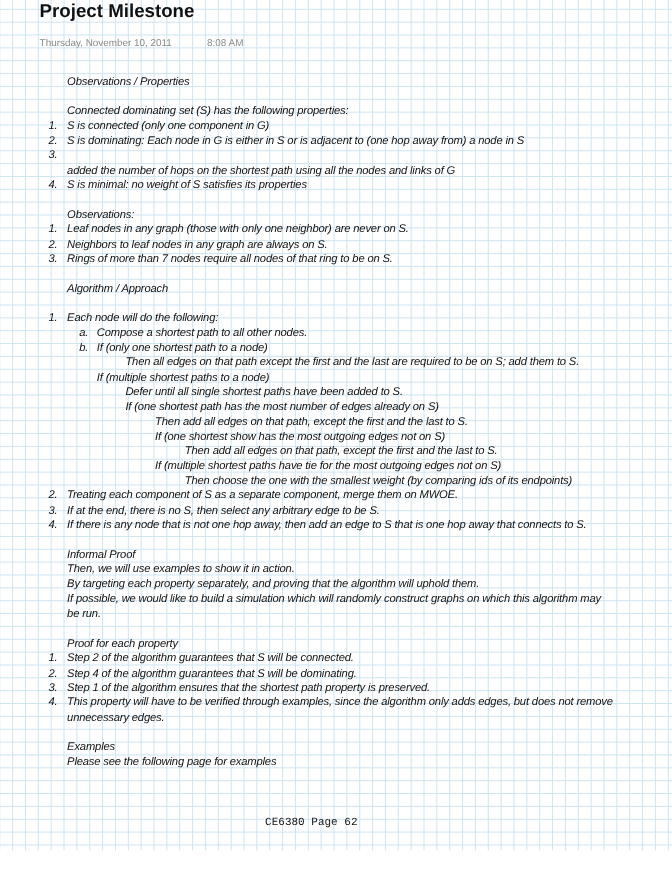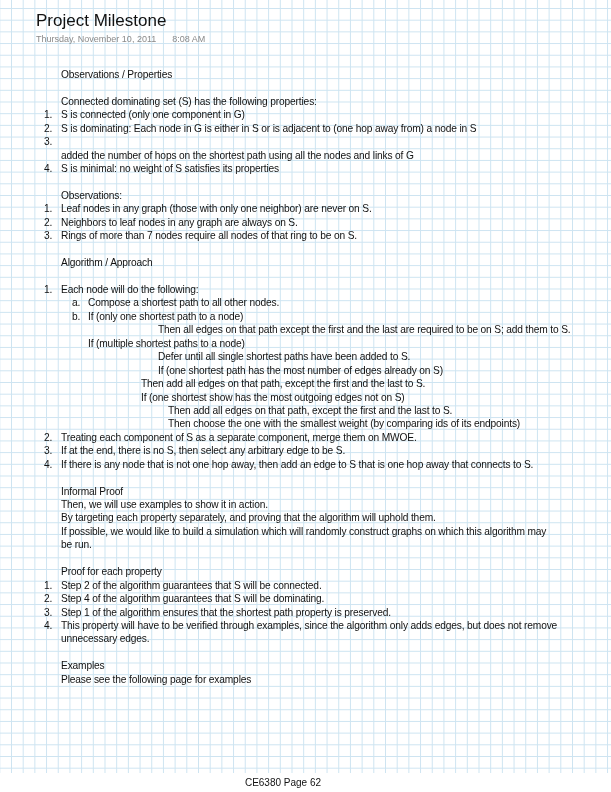--- a/index.html
+++ b/index.html
@@ -24,71 +24,73 @@
     background-color: #ffffff;
     background-image:
       linear-gradient(to right, #cde4f1 1px, transparent 1px),
       linear-gradient(to bottom, #cde4f1 1px, transparent 1px);
     background-size: 11.7px 11.7px;
     background-position: 11px 8px;
   }
   .title {
     position: absolute;
     left: 36px;
-    top: 11px;
+    top: 0;
     font-size: 17px;
     color: #111;
     white-space: nowrap;
+    font-weight: bold;
   }
   .datetime {
     position: absolute;
     left: 36px;
     top: 34px;
     font-size: 9px;
     color: #8a8a8a;
     white-space: nowrap;
   }
   .datetime .time {
-    margin-left: 16px;
+    margin-left: 32px;
   }
   .content {
     position: absolute;
     left: 0;
     top: 68px;
     width: 512px;
+    font-style: italic;
   }
   .line {
     position: relative;
     height: 13.45px;
     line-height: 13.45px;
     font-size: 10.2px;
     white-space: nowrap;
     letter-spacing: -0.15px;
   }
   .line .num {
     position: absolute;
     left: 44px;
   }
   .line .sub {
     position: absolute;
     left: 72px;
   }
   .l0 { padding-left: 61px; }
   .l1 { padding-left: 88px; }
-  .l2 { padding-left: 114px; margin-left: 44px; }
+  .l2 { padding-left: 114px; }
   .l3 { padding-left: 141px; }
   .l4 { padding-left: 168px; }
   .blank { height: 13.45px; }
   .footer {
     position: absolute;
     left: 0;
     width: 566px;
-    top: 777px;
+    top: 743px;
     text-align: center;
-    font-family: Liberation Sans, sans-serif;
+    font-family: Liberation Mono, monospace;
     font-size: 10px;
     color: #111;
   }
 </style>
 </head>
 <body>
 
 <div class="grid"></div>
 
 <div class="title">Project Milestone</div>
@@ -119,20 +121,21 @@
   <div class="line l0"><span class="num">1.</span><span>Each node will do the following:</span></div>
   <div class="line l1"><span class="sub">a.</span><span>Compose a shortest path to all other nodes.</span></div>
   <div class="line l1"><span class="sub">b.</span><span>If (only one shortest path to a node)</span></div>
   <div class="line l2">Then all edges on that path except the first and the last are required to be on S; add them to S.</div>
   <div class="line l1">If (multiple shortest paths to a node)</div>
   <div class="line l2">Defer until all single shortest paths have been added to S.</div>
   <div class="line l2">If (one shortest path has the most number of edges already on S)</div>
   <div class="line l3">Then add all edges on that path, except the first and the last to S.</div>
   <div class="line l3">If (one shortest show has the most outgoing edges not on S)</div>
   <div class="line l4">Then add all edges on that path, except the first and the last to S.</div>
+  <div class="line l3">If (multiple shortest paths have tie for the most outgoing edges not on S)</div>
   <div class="line l4">Then choose the one with the smallest weight (by comparing ids of its endpoints)</div>
   <div class="line l0"><span class="num">2.</span><span>Treating each component of S as a separate component, merge them on MWOE.</span></div>
   <div class="line l0"><span class="num">3.</span><span>If at the end, there is no S, then select any arbitrary edge to be S.</span></div>
   <div class="line l0"><span class="num">4.</span><span>If there is any node that is not one hop away, then add an edge to S that is one hop away that connects to S.</span></div>
   <div class="blank"></div>
 
   <div class="line l0">Informal Proof</div>
   <div class="line l0">Then, we will use examples to show it in action.</div>
   <div class="line l0">By targeting each property separately, and proving that the algorithm will uphold them.</div>
   <div class="line l0">If possible, we would like to build a simulation which will randomly construct graphs on which this algorithm may</div>

